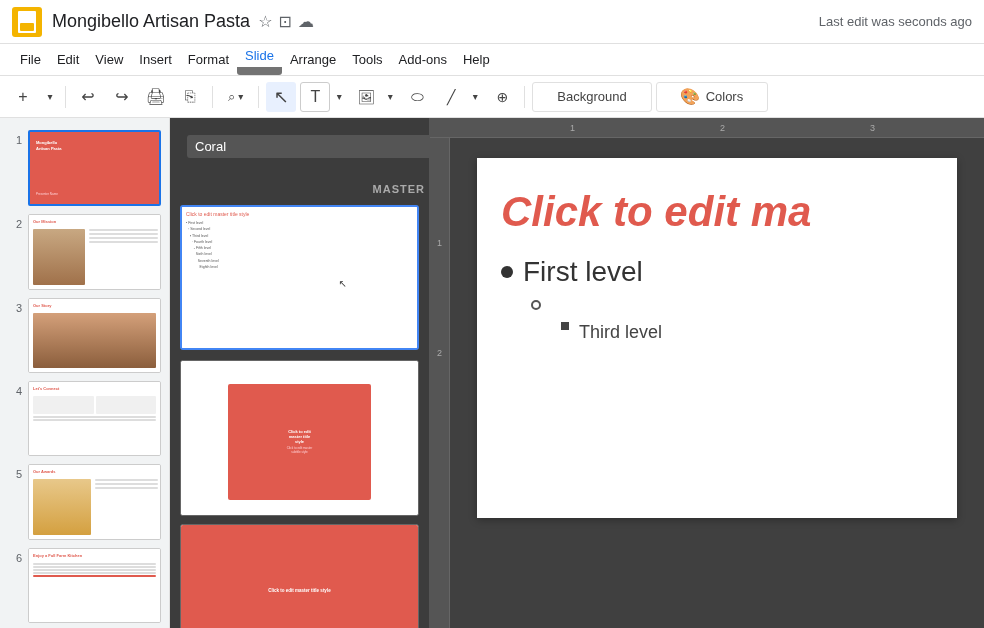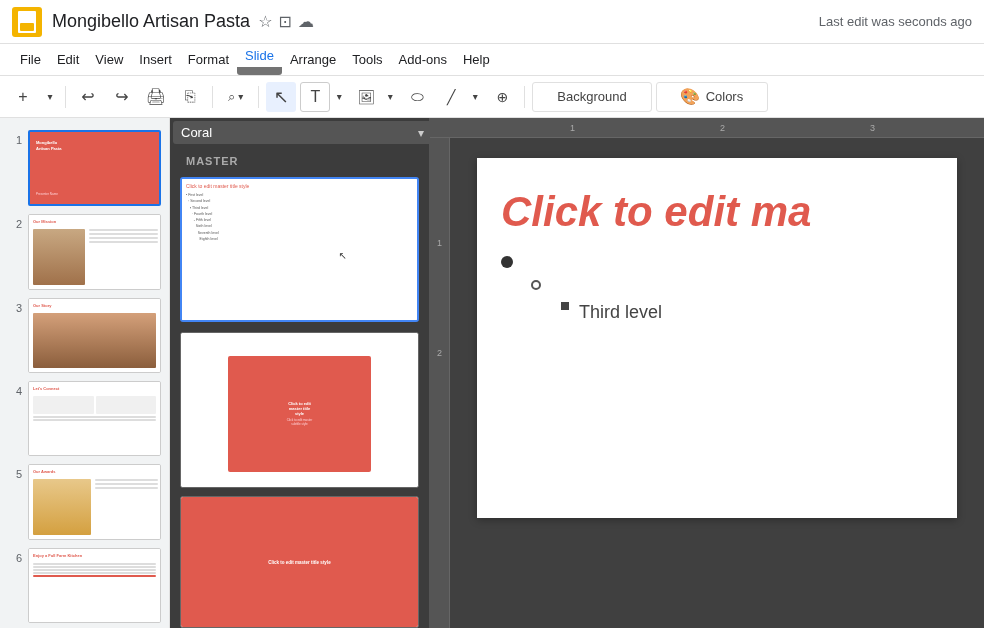--- a/index.html
+++ b/index.html
@@ -88,26 +88,27 @@
       position: relative; overflow: hidden;
     }
 
     
     .master-panel {
       width: 260px; background: #3c3c3c; overflow-y: auto;
       border-right: 1px solid #555;
     }
     .master-select {
       display: flex; align-items: center; gap: 4px; background: #555; border-radius: 3px;
-      padding: 4px 8px; cursor: pointer; width: 100%; margin: 3px;
+      padding: 4px 8px; cursor: pointer; width: 100%; margin: 17px;
     }
     .master-select-label { font-size: 13px; color: #fff; flex: 1; }
     .master-section-label {
-      font-size: 11px; color: #aaa; padding: 8px 16px 4px; letter-spacing: 1px;
+      font-size: 11px; color: #aaa; padding: 8px 4px 4px; letter-spacing: 1px;
       font-weight: 600;
+      text-align: right;
     }
     .master-thumb-item {
       padding: 6px 10px; cursor: pointer;
     }
     .master-thumb-item.selected .master-thumb-box {
       border: 2px solid #4285f4;
     }
     .master-thumb-box {
       background: #fff; border-radius: 3px; overflow: hidden;
       border: 1px solid #666;
@@ -448,20 +449,21 @@
         <span class="v-ruler-num" style="margin-top:60px;">1</span>
         <span class="v-ruler-num" style="margin-top:100px;">2</span>
       </div>
 
       <div class="canvas-area">
         <div class="slide-canvas">
           <div class="slide-canvas-content">
             <div class="slide-title-text">Click to edit ma</div>
             <div class="bullet-first">
               <div class="bullet-dot"></div>
+              <span>First level</span>
             </div>
             <div class="bullet-second">
               <div class="bullet-circle"></div>
             </div>
             <div class="bullet-third">
               <div class="bullet-square"></div>
               <span>Third level</span>
             </div>
           </div>
         </div>

